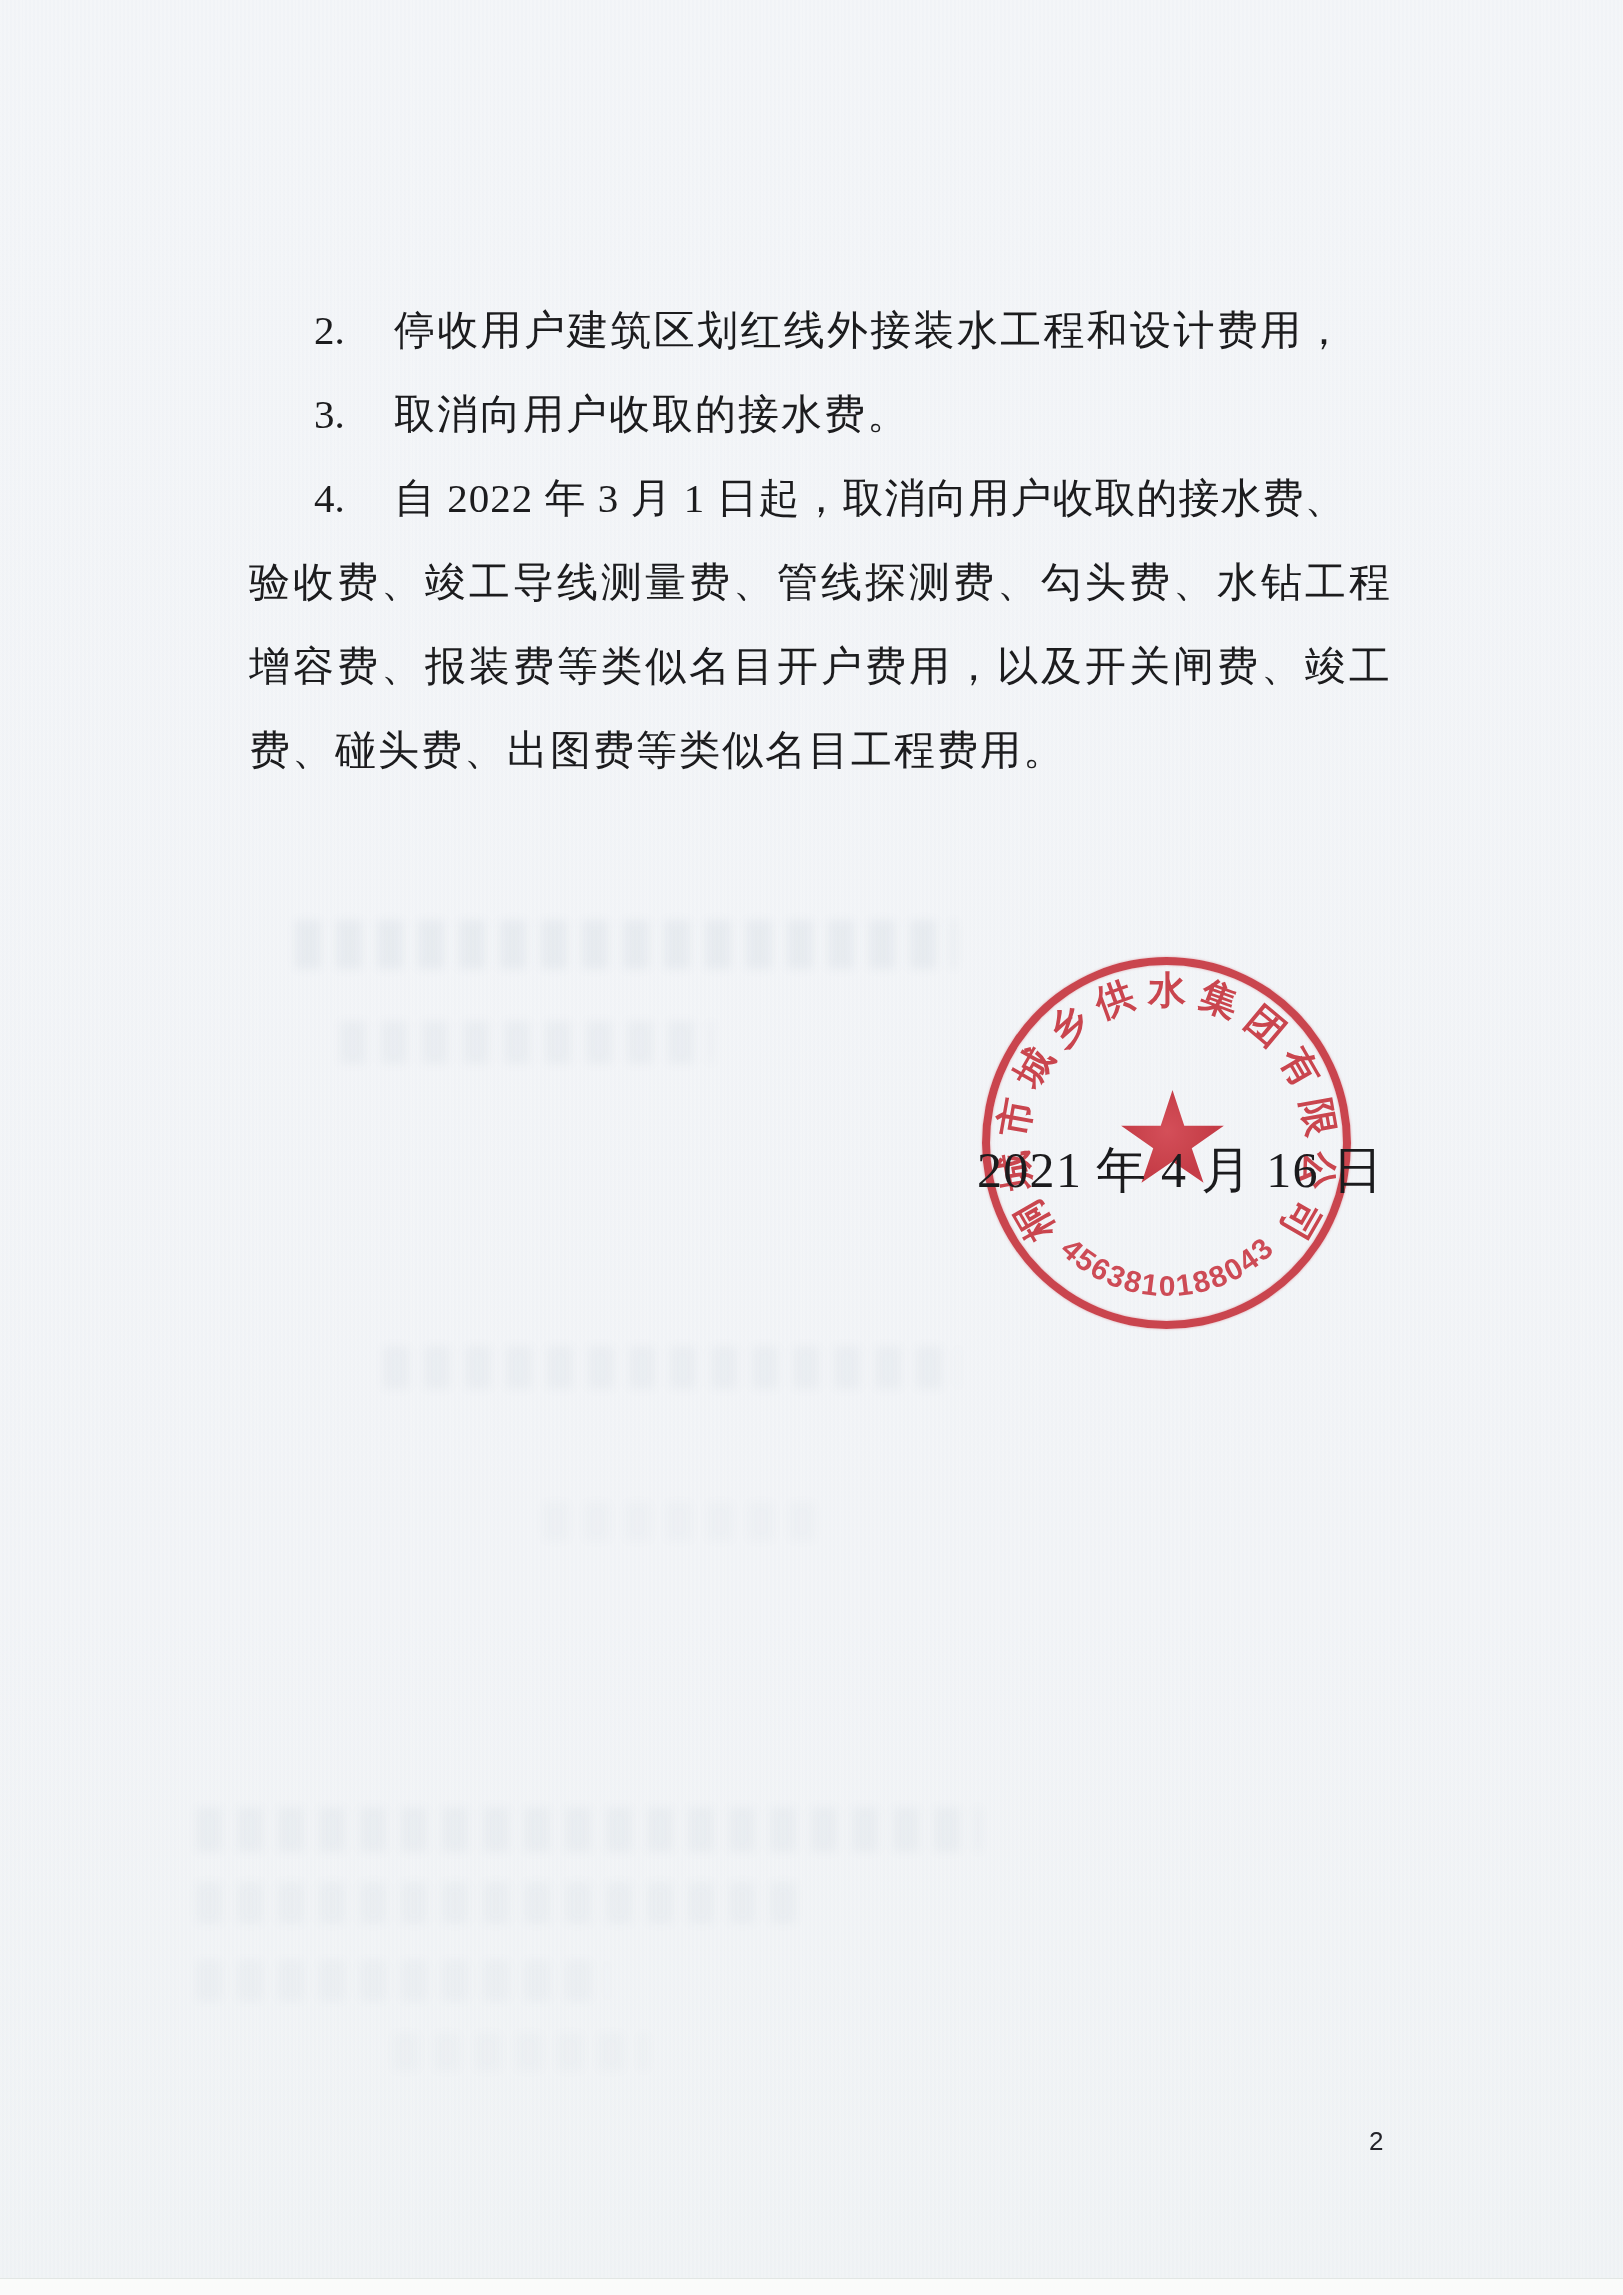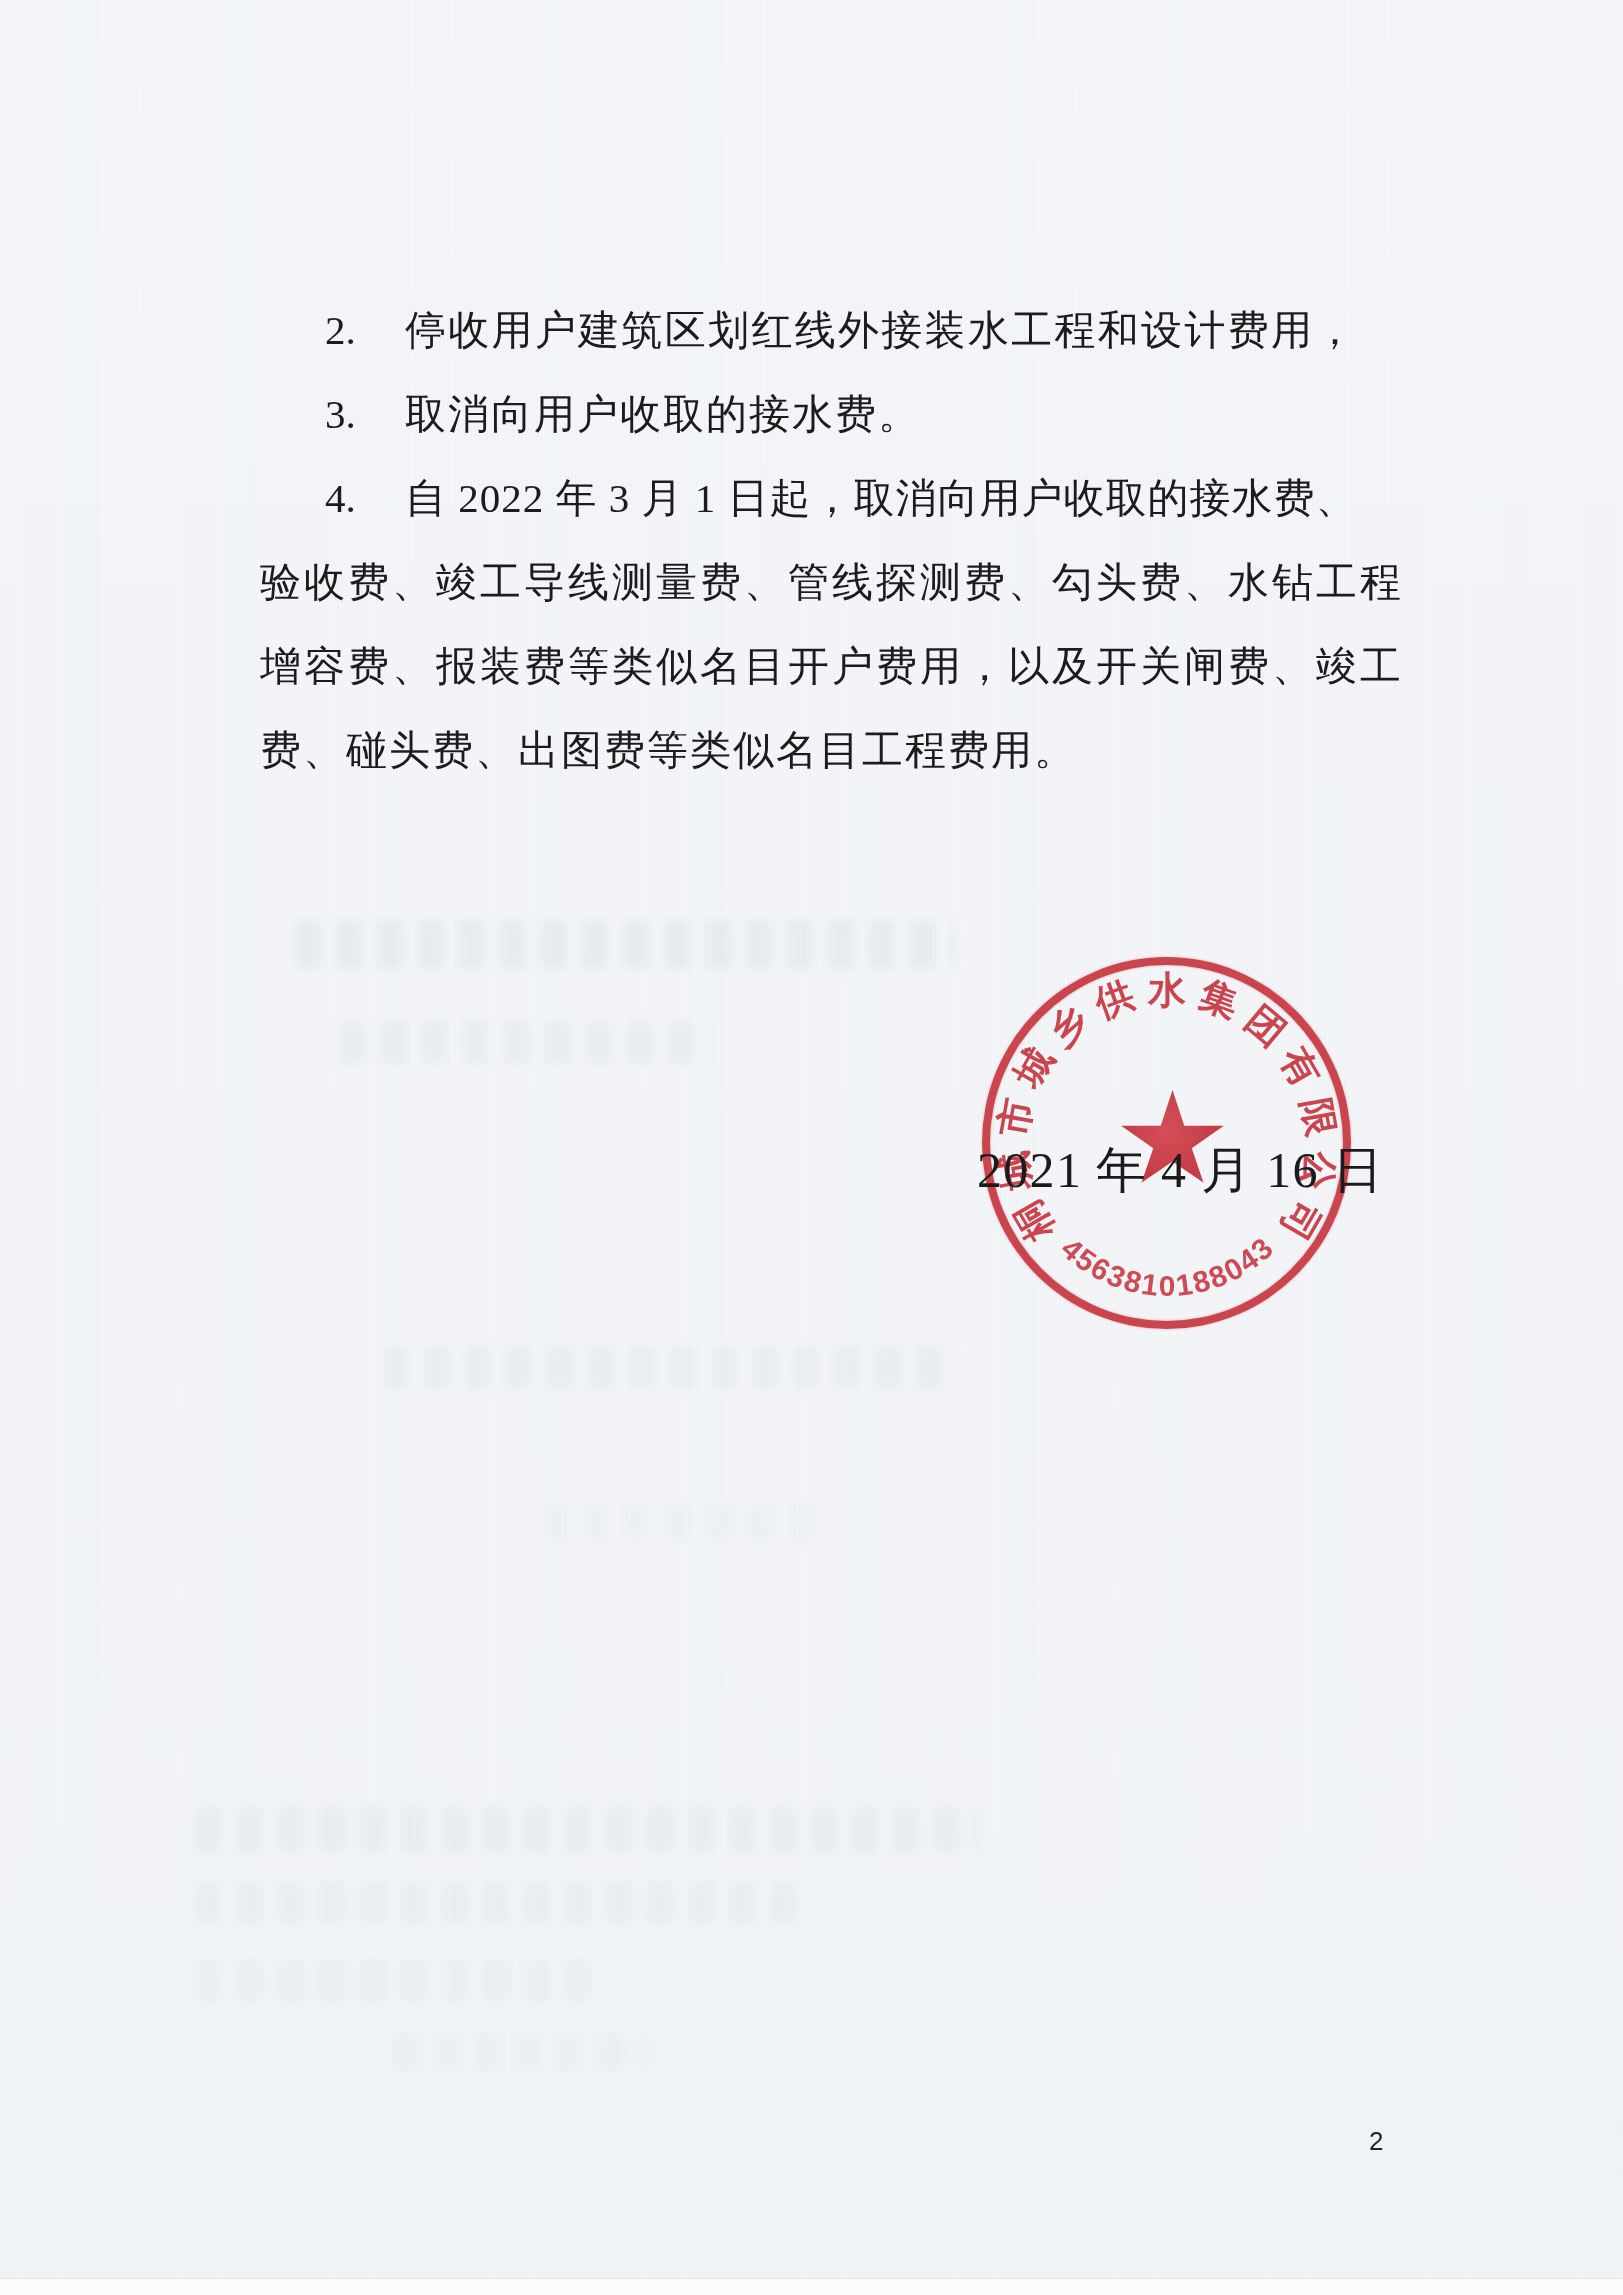--- a/index.html
+++ b/index.html
@@ -14,21 +14,21 @@
     background:
       repeating-linear-gradient(90deg, rgba(255,255,255,.05) 0 2px, rgba(205,215,224,.05) 2px 3.9px),
       linear-gradient(180deg,#f3f5f8 0%,#f2f4f7 70%,#f0f3f5 100%);
   }
   .scan-edge-bottom{
     position:absolute;left:0;top:2278px;width:1623px;height:17px;
     background:#fafbfa;border-top:0.7px solid #e2e7e4;
   }
   
   .text-block{
-    position:absolute;left:260px;top:288px;width:1113px;
+    position:absolute;left:249px;top:288px;width:1113px;
     color:#1c1c1e;
   }
   .line{
     height:84px;line-height:84px;font-size:41px;
     letter-spacing:2px;white-space:nowrap;
   }
   .line.num{padding-left:65px;}
   .line .marker{display:inline-block;width:80px;letter-spacing:0;}
   .line:not(.num) .marker{display:none;}
   .date-line{

